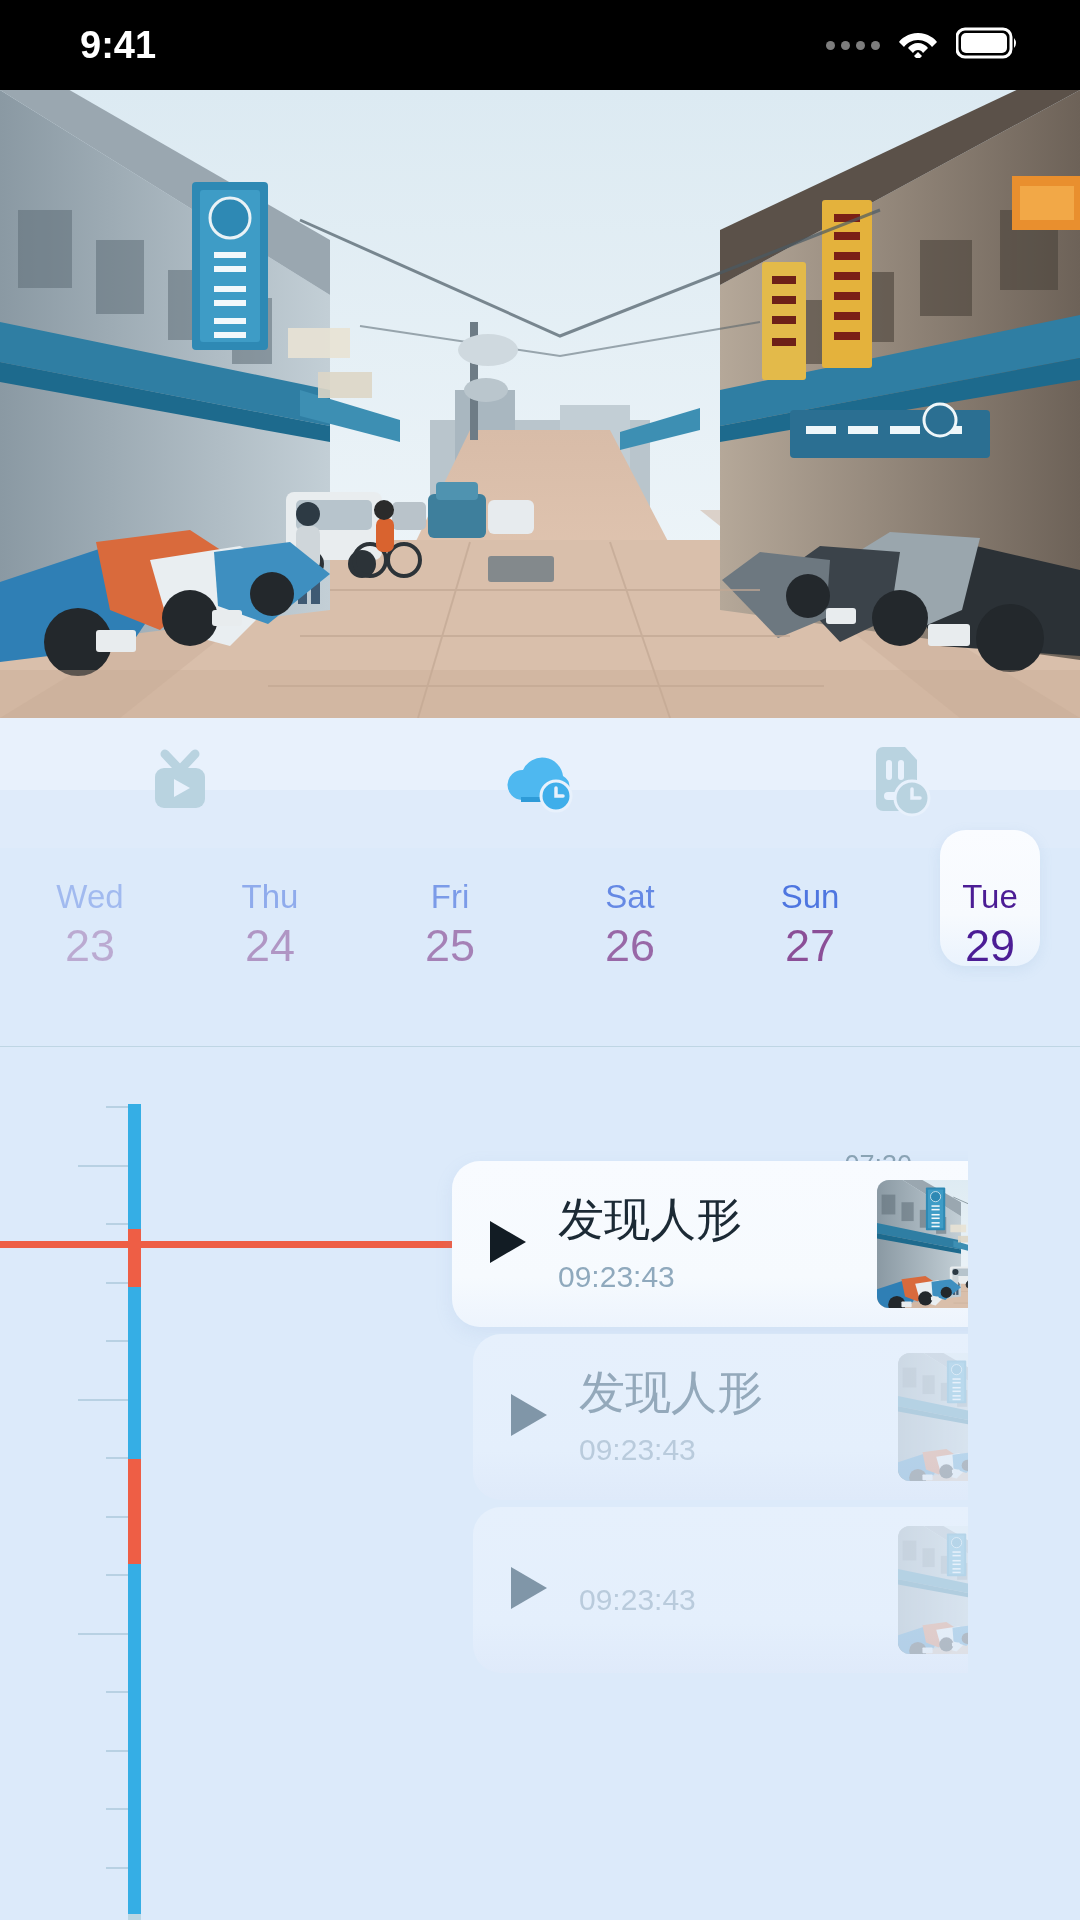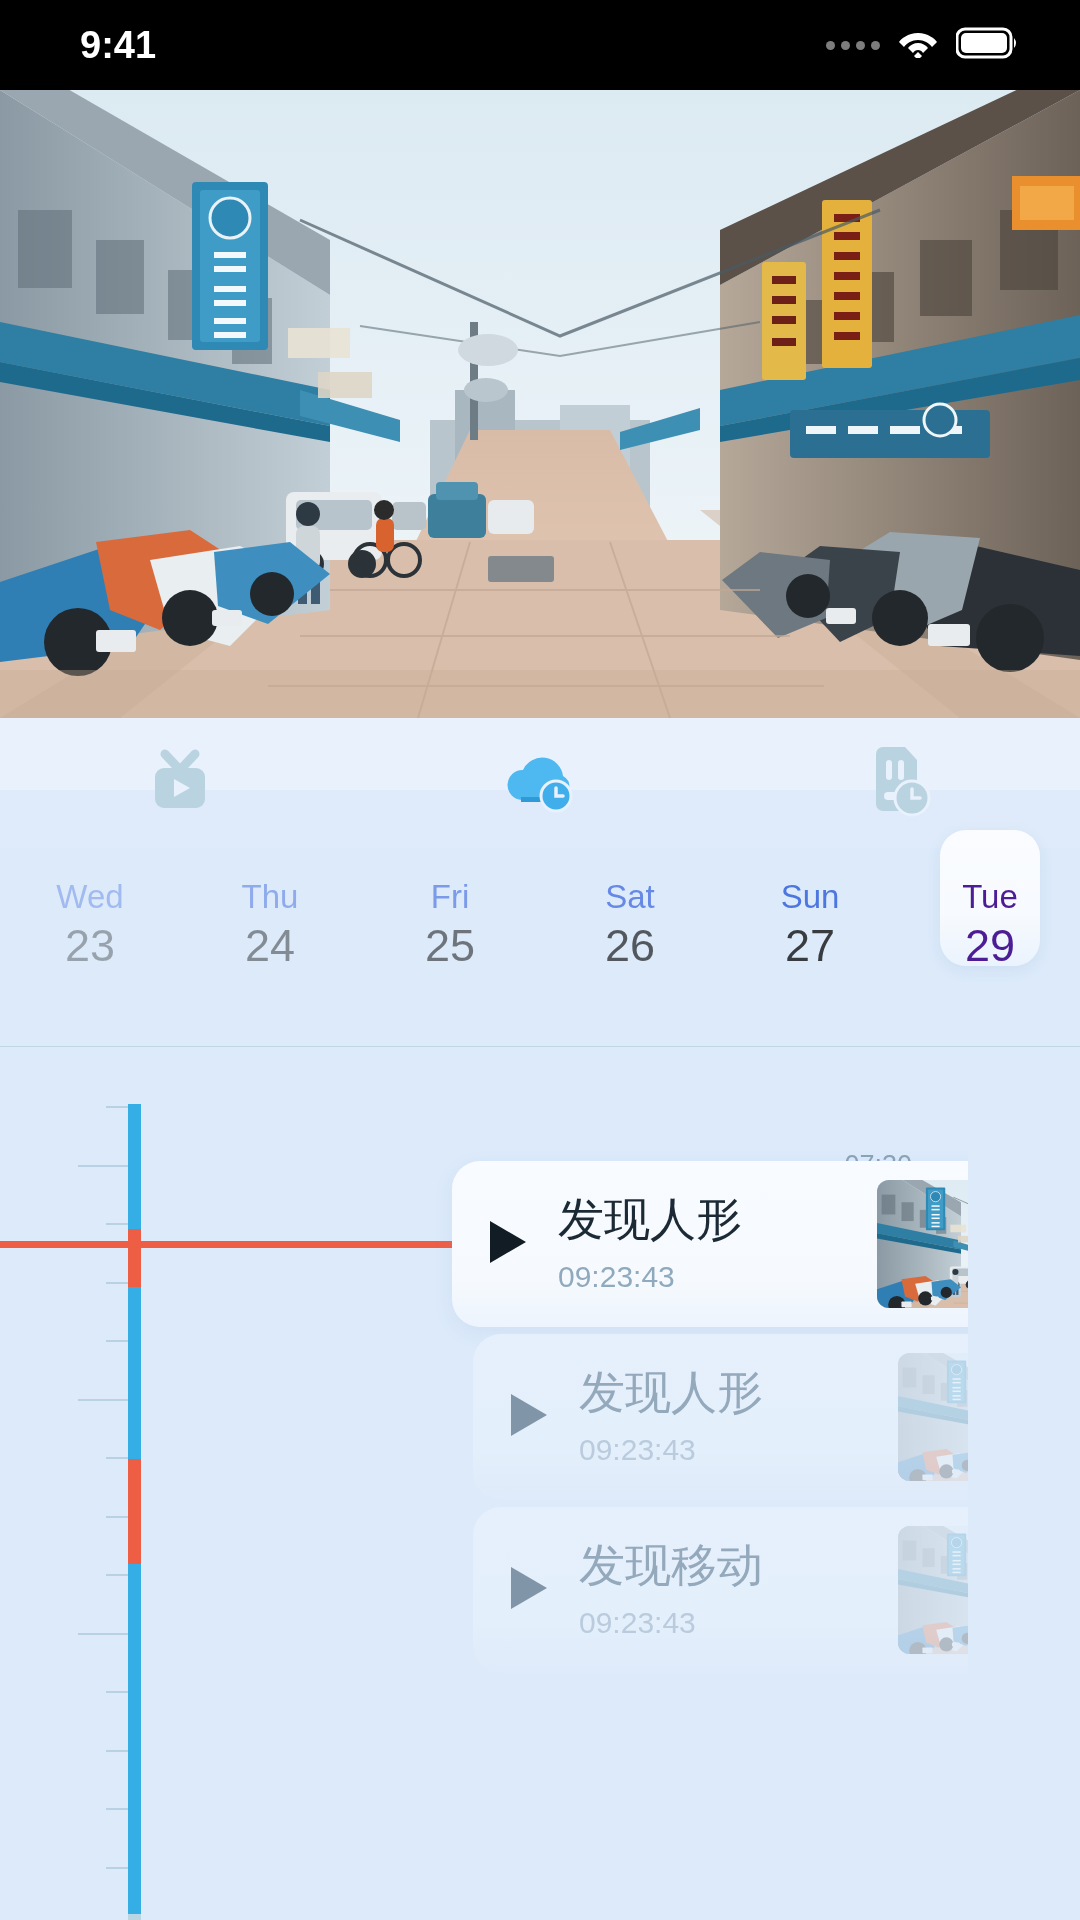--- a/index.html
+++ b/index.html
@@ -61,21 +61,21 @@
     content:""; position:absolute; left:0; bottom:0; width:1080px; height:1px;
     background:#BFD6E4;
   }
   .day {
     position:relative;
     flex:1 1 0; height:152px;
     display:flex; flex-direction:column; align-items:center; justify-content:center;
     gap:10px;
   }
   .day .dow { font-size:33px; color:#1d4ed8; line-height:1; }
-  .day .dnum { font-size:45px; color:#000000; line-height:1; }
+  .day .dnum { font-size:45px; color:#701a75; line-height:1; }
   .day.o1 { opacity:.30; }
   .day.o2 { opacity:.40; }
   .day.o3 { opacity:.50; }
   .day.o4 { opacity:.62; }
   .day.o5 { opacity:.74;text-align:right; }
   .day.o6 { opacity:.86; }
   .day.sel { }
   .day.sel .daycard {
     position:absolute; left:50%; top:-18px; transform:translateX(-50%);
     width:100px; height:136px; border-radius:26px;
@@ -487,21 +487,20 @@
       </div>
     </div>
 
     <div class="card faded" style="left:473px; top:403px; width:700px;">
       <span class="play-ico">
         <svg width="46" height="50" viewBox="0 0 46 50">
             <path d="M6 4 L42 25 L6 46 z" fill="#8096A8"></path>
           </svg>
       </span>
       <div class="card-texts">
-        <div class="card-title">发现移动</div>
         <div class="card-time">09:23:43</div>
       </div>
       <div class="thumb">
         <svg viewBox="0 0 1080 628" preserveAspectRatio="xMidYMid slice" aria-hidden="true">
             <use href="#street-thumb"></use>
           </svg>
 
       </div>
     </div>
 

